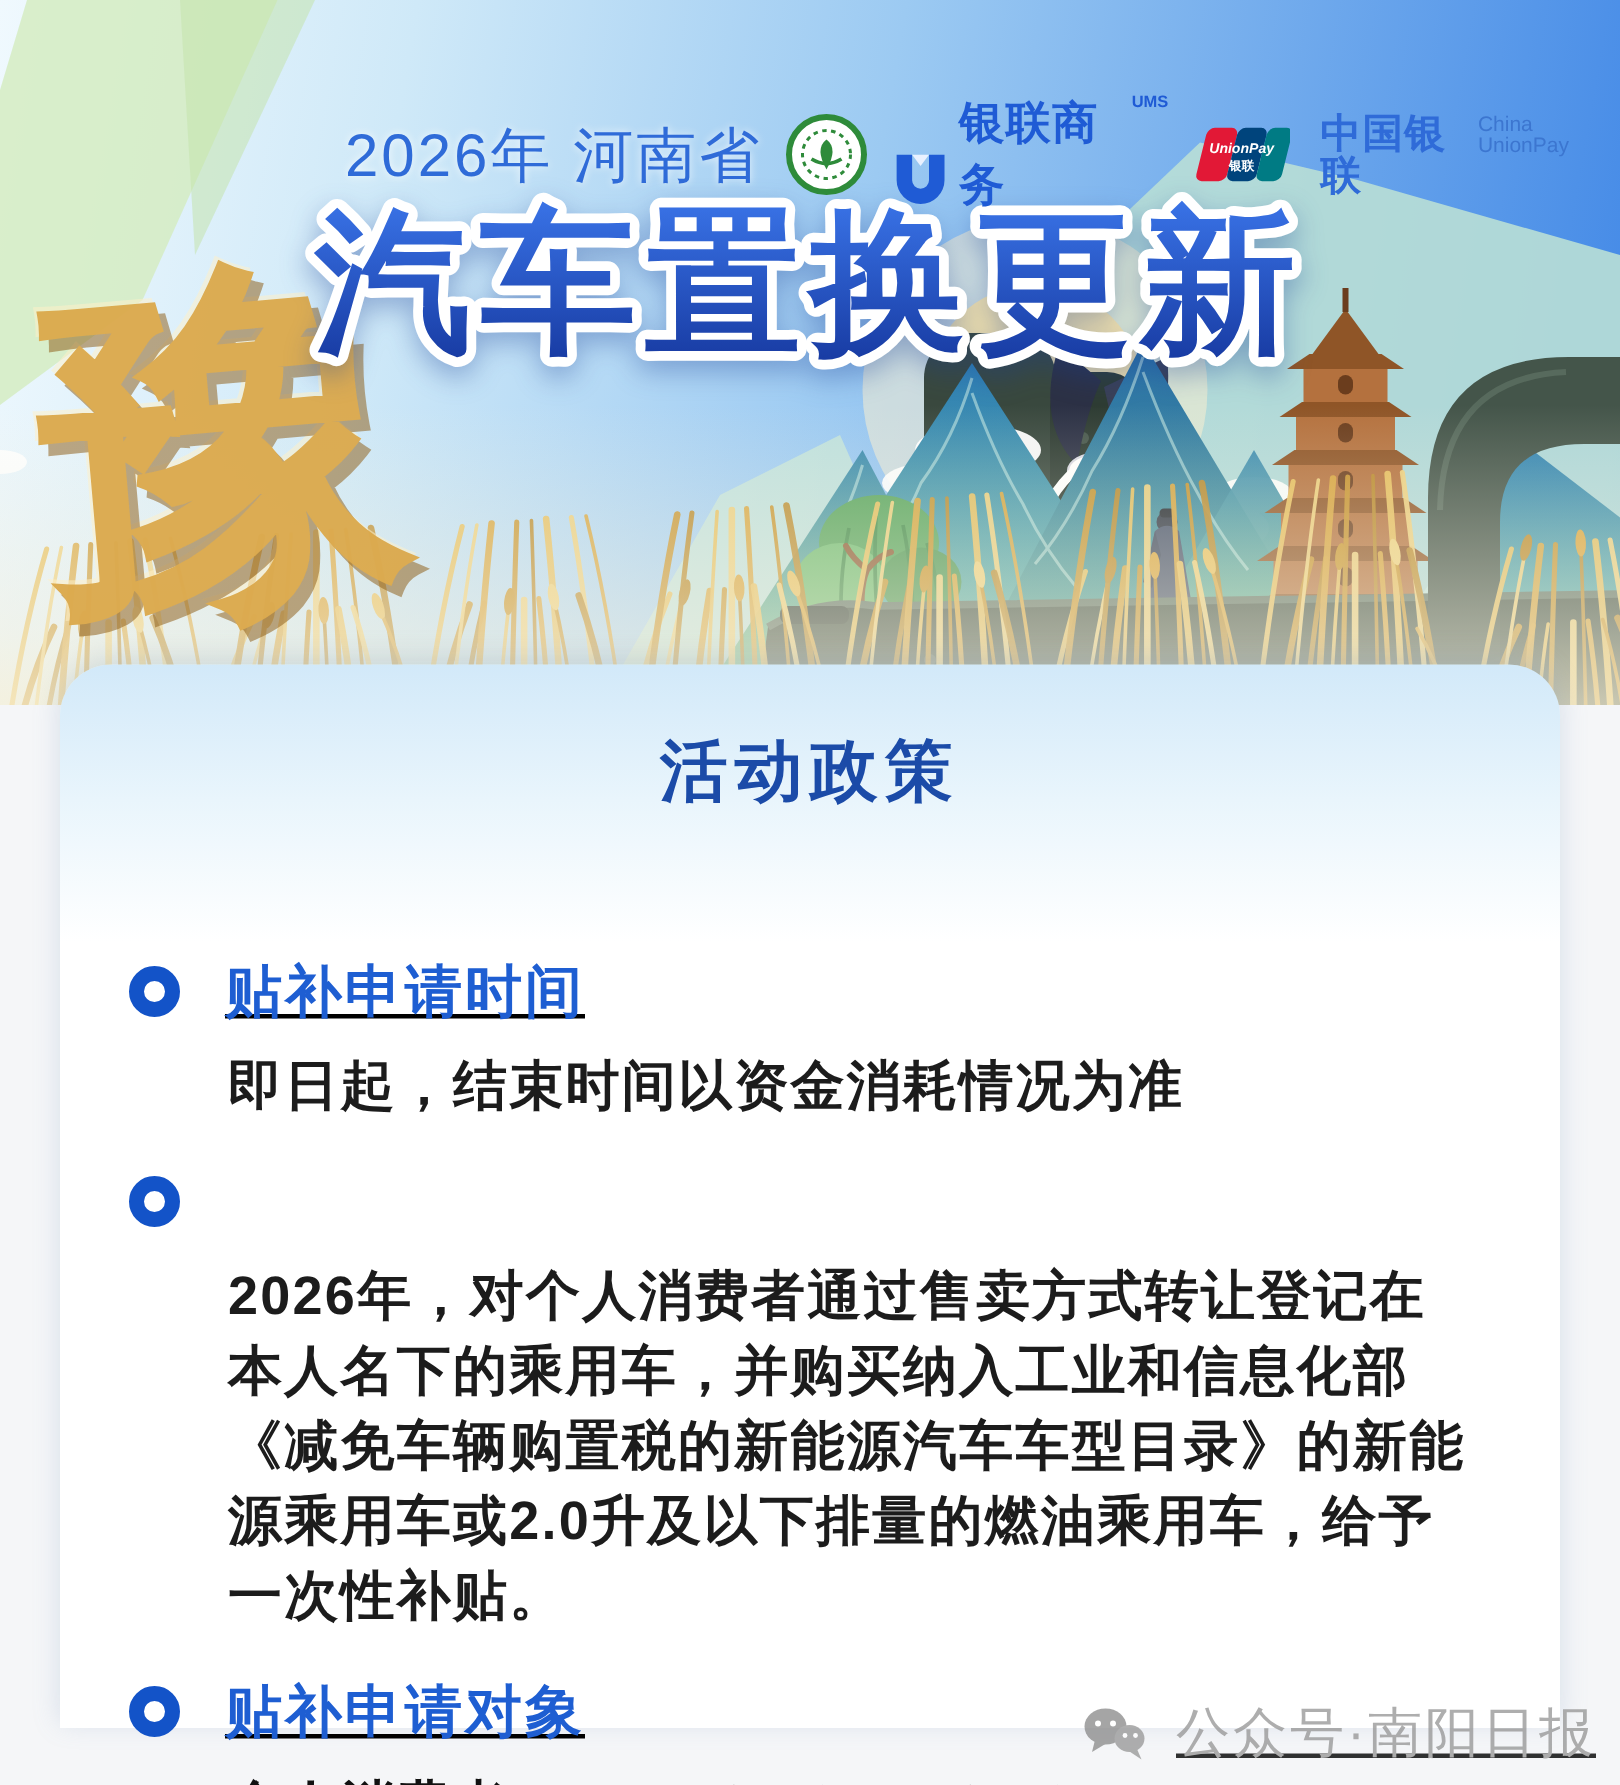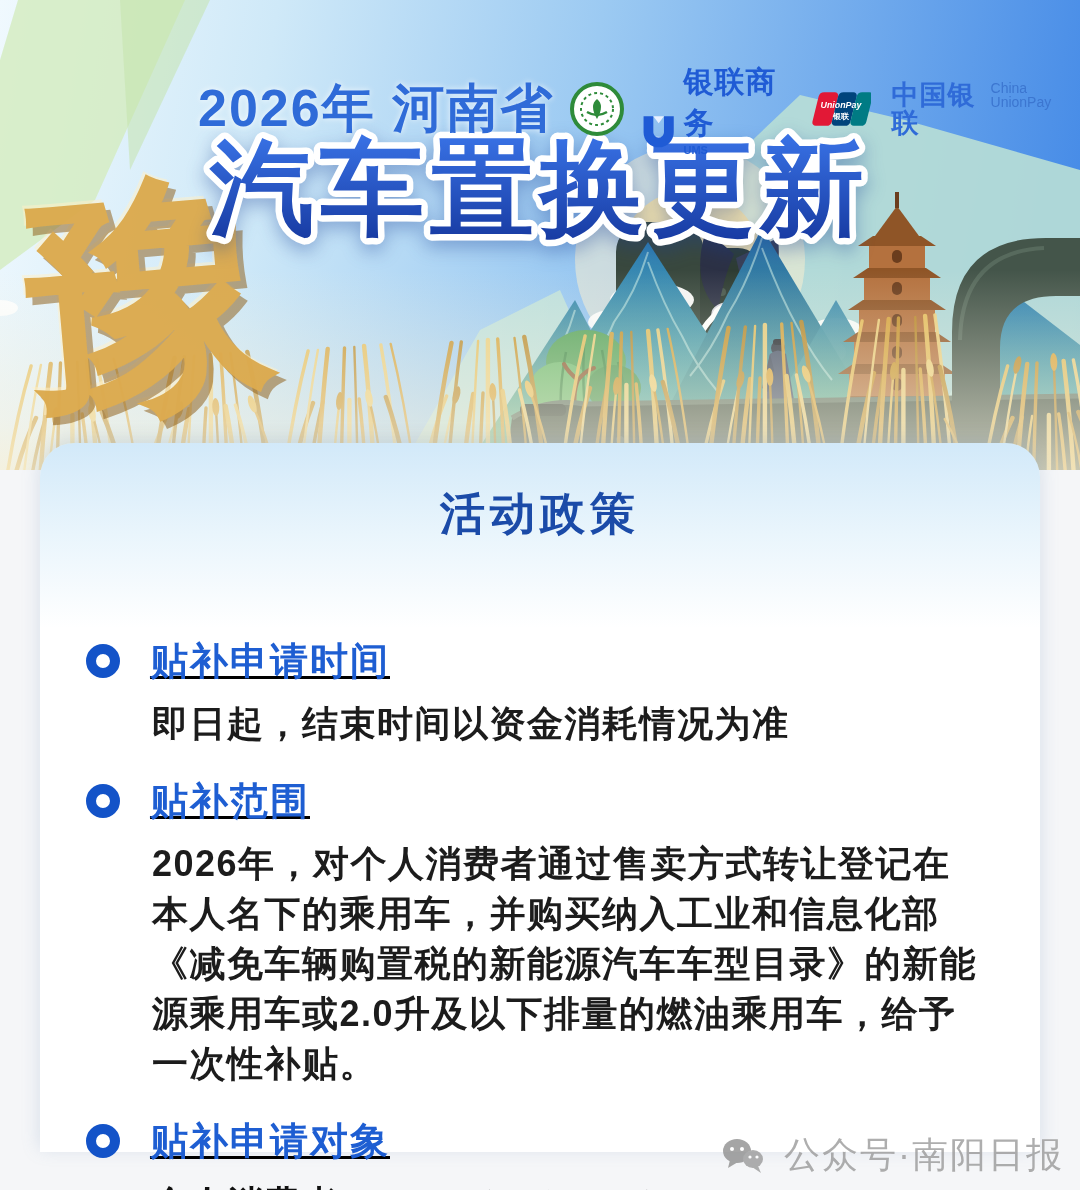--- a/index.html
+++ b/index.html
@@ -19,22 +19,22 @@
     position:absolute;left:0;right:0;bottom:0;height:200px;
     background:linear-gradient(180deg,rgba(255,255,255,0) 0%,rgba(246,241,222,.55) 75%,rgba(248,240,214,.75) 100%);
     pointer-events:none;
   }
   .illu{position:absolute;inset:0;width:1080px;height:470px;}
 
   .brand-row{
     position:absolute;top:62px;left:198px;display:flex;align-items:center;gap:16px;z-index:6;
   }
   .year-region{
-    font-size:52px;color:#2f6bd8;font-weight:700;letter-spacing:2px;
-    text-shadow:0 0 6px rgba(255,255,255,.8);white-space:nowrap;
+    font-size:40px;color:#2f6bd8;font-weight:400;letter-spacing:2px;
+    text-shadow:0 0 6px rgba(255,255,255,.8);white-space:nowrap;margin-left:32px;
   }
   .logo{display:flex;align-items:center;gap:20px;}
   .ums-wrap{display:flex;align-items:flex-end;gap:6px;}
   .ums-label{font-size:30px;font-weight:800;color:#1f5bd5;letter-spacing:1px;}
   .ums-sub{font-size:11px;color:#1f5bd5;font-weight:700;}
   .up-text{display:flex;flex-direction:row;line-height:1.05;}
   .up-cn{font-size:27px;font-weight:800;color:#2f6bd8;letter-spacing:1px;}
   .up-en{font-size:14px;color:#3c76d0;}
 
   .title-svg{position:absolute;top:96px;left:0;width:1080px;height:180px;z-index:5;
@@ -77,21 +77,21 @@
     font-size:36px;line-height:50px;color:#1c1c1c;letter-spacing:1.5px;
     font-weight:600;
   }
   .section-body.para{font-weight:600;}
   .body-main{font-weight:800;color:#111;}
   .body-note{font-size:31px;color:#8a8a8a;font-weight:500;letter-spacing:0.5px;}
 
   
   .watermark{
     position:absolute;right:16px;bottom:10px;z-index:9;
-    display:flex;align-items:center;gap:18px;opacity:.8;
+    display:flex;align-items:center;gap:18px;opacity:.8;text-decoration:underline;
   }
   .watermark-text{font-size:36px;color:#9a9a9a;letter-spacing:2px;}
 </style>
 </head>
 <body>
 
 <div class="page">
 
   <div class="header">
 
@@ -381,21 +381,21 @@
           <path d="M27,17 q8,6 0,20 q-8,-14 0,-20 z" fill="#2e8b3a"></path>
           <path d="M17,30 q10,6 20,0" stroke="#2e8b3a" stroke-width="2.5" fill="none"></path>
         </svg>
       </span>
 
       <span class="logo ums-wrap">
         <svg width="42" height="44" viewBox="0 0 42 44">
           <path d="M4,2 h11 v18 a6,6 0 0 0 12,0 V2 h11 v18 a17,17 0 0 1 -34,0 Z" fill="#1f5bd5"></path>
           <polygon points="15,2 27,2 21,10" fill="#e9f1ff"></polygon>
         </svg>
-        <span style="display:flex;flex-direction:column;">
+        <span style="display:flex;flex-direction:row;">
           <span class="ums-label">银联商务</span>
           <span class="ums-sub">UMS</span>
         </span>
       </span>
 
       <span class="logo">
         <svg width="70" height="46" viewBox="0 0 70 46">
           <g transform="skewX(-14) translate(10,0)">
             <rect x="2" y="4" width="22" height="38" rx="5" fill="#e21836"></rect>
             <rect x="24" y="4" width="21" height="38" rx="5" fill="#00447c"></rect>
@@ -433,21 +433,20 @@
         <div class="section-head">
           <span class="ring"></span>
           <span class="section-title">贴补申请时间</span>
         </div>
         <div class="section-body">即日起，结束时间以资金消耗情况为准</div>
       </div>
 
       <div class="section">
         <div class="section-head">
           <span class="ring"></span>
-          <span class="section-title">贴补范围</span>
         </div>
         <div class="section-body para">2026年，对个人消费者通过售卖方式转让登记在本人名下的乘用车，并购买纳入工业和信息化部《减免车辆购置税的新能源汽车车型目录》的新能源乘用车或2.0升及以下排量的燃油乘用车，给予一次性补贴。</div>
       </div>
 
       <div class="section">
         <div class="section-head">
           <span class="ring"></span>
           <span class="section-title">贴补申请对象</span>
         </div>
         <div class="section-body">

